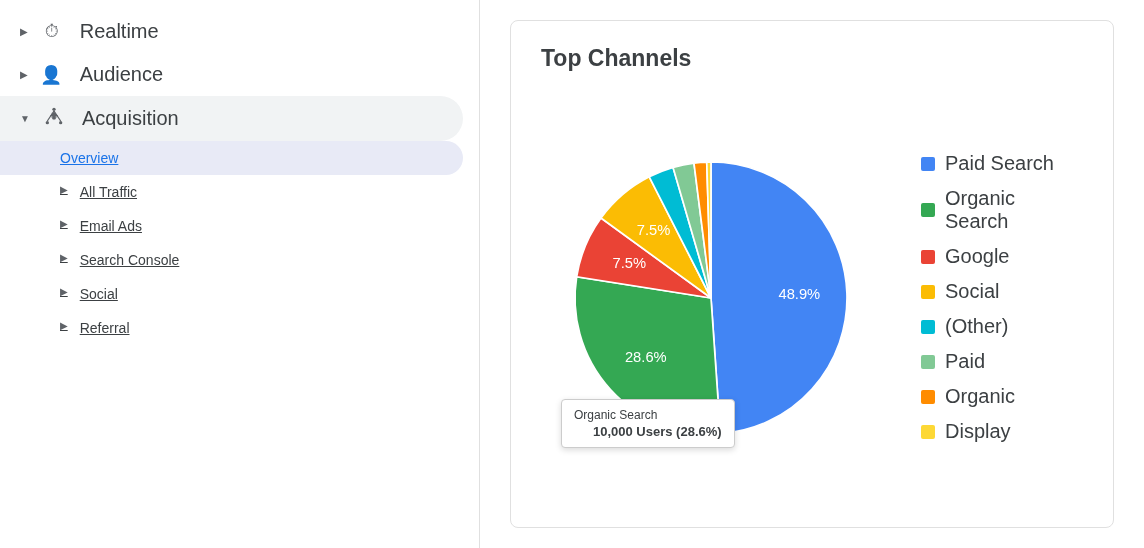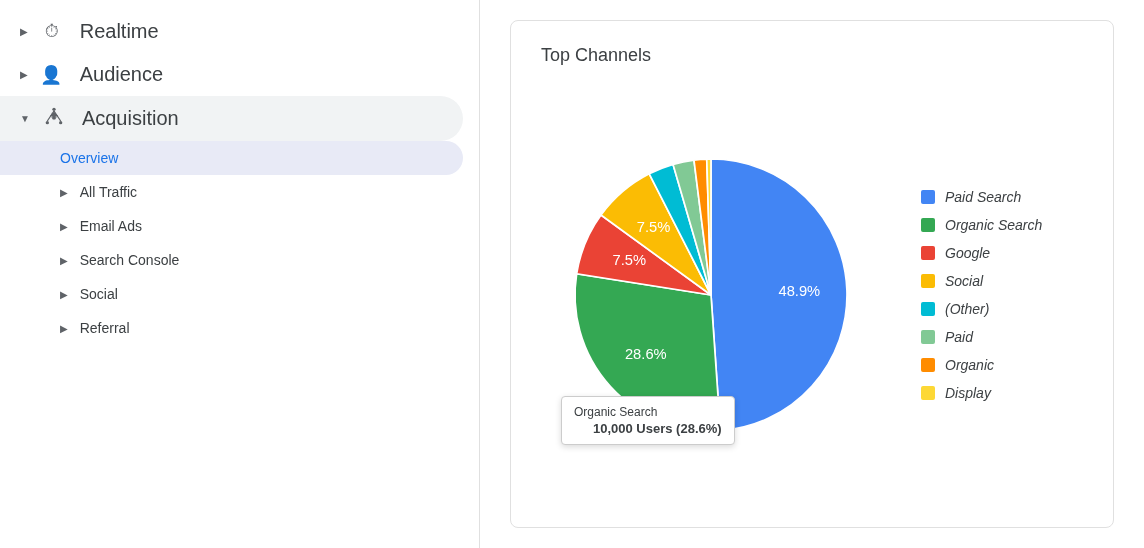--- a/index.html
+++ b/index.html
@@ -46,27 +46,27 @@
       text-align: center;
     }
     .nav-item .label {
       font-size: 20px;
       color: #3c4043;
     }
 
     
     .subnav-item {
       display: flex;
-      align-items: center;
       padding: 9px 20px 9px 60px;
       cursor: pointer;
       border-radius: 0 24px 24px 0;
       margin-right: 16px;
       font-size: 14px;
       color: #3c4043;
+      text-decoration: underline;
     }
     .subnav-item.active {
       background: #e8eaf6;
       color: #1a73e8;
       font-weight: 500;
     }
     .subnav-item .arrow {
       font-size: 10px;
       margin-right: 12px;
       color: #5f6368;
@@ -84,24 +84,24 @@
       background: #fff;
       border: 1px solid #e0e0e0;
       border-radius: 8px;
       padding: 24px 30px;
       height: 100%;
       display: flex;
       flex-direction: column;
     }
 
     .card-title {
-      font-size: 18px;
+      font-size: 23px;
       color: #3c4043;
       margin-bottom: 20px;
-      font-weight: 400;
+      font-weight: 700;
     }
 
     .chart-area {
       display: flex;
       align-items: center;
       flex: 1;
     }
 
     
     .pie-container {
@@ -137,23 +137,22 @@
     .legend {
       margin-left: 40px;
       display: flex;
       flex-direction: column;
       gap: 12px;
     }
     .legend-item {
       display: flex;
       align-items: center;
       gap: 10px;
-      font-size: 14px;
-      color: #3c4043;
-      font-style: italic;
+      font-size: 20px;
+      color: #3c4043;
     }
     .legend-color {
       width: 14px;
       height: 14px;
       border-radius: 2px;
       flex-shrink: 0;
     }
   </style>
 </head>
 <body>

